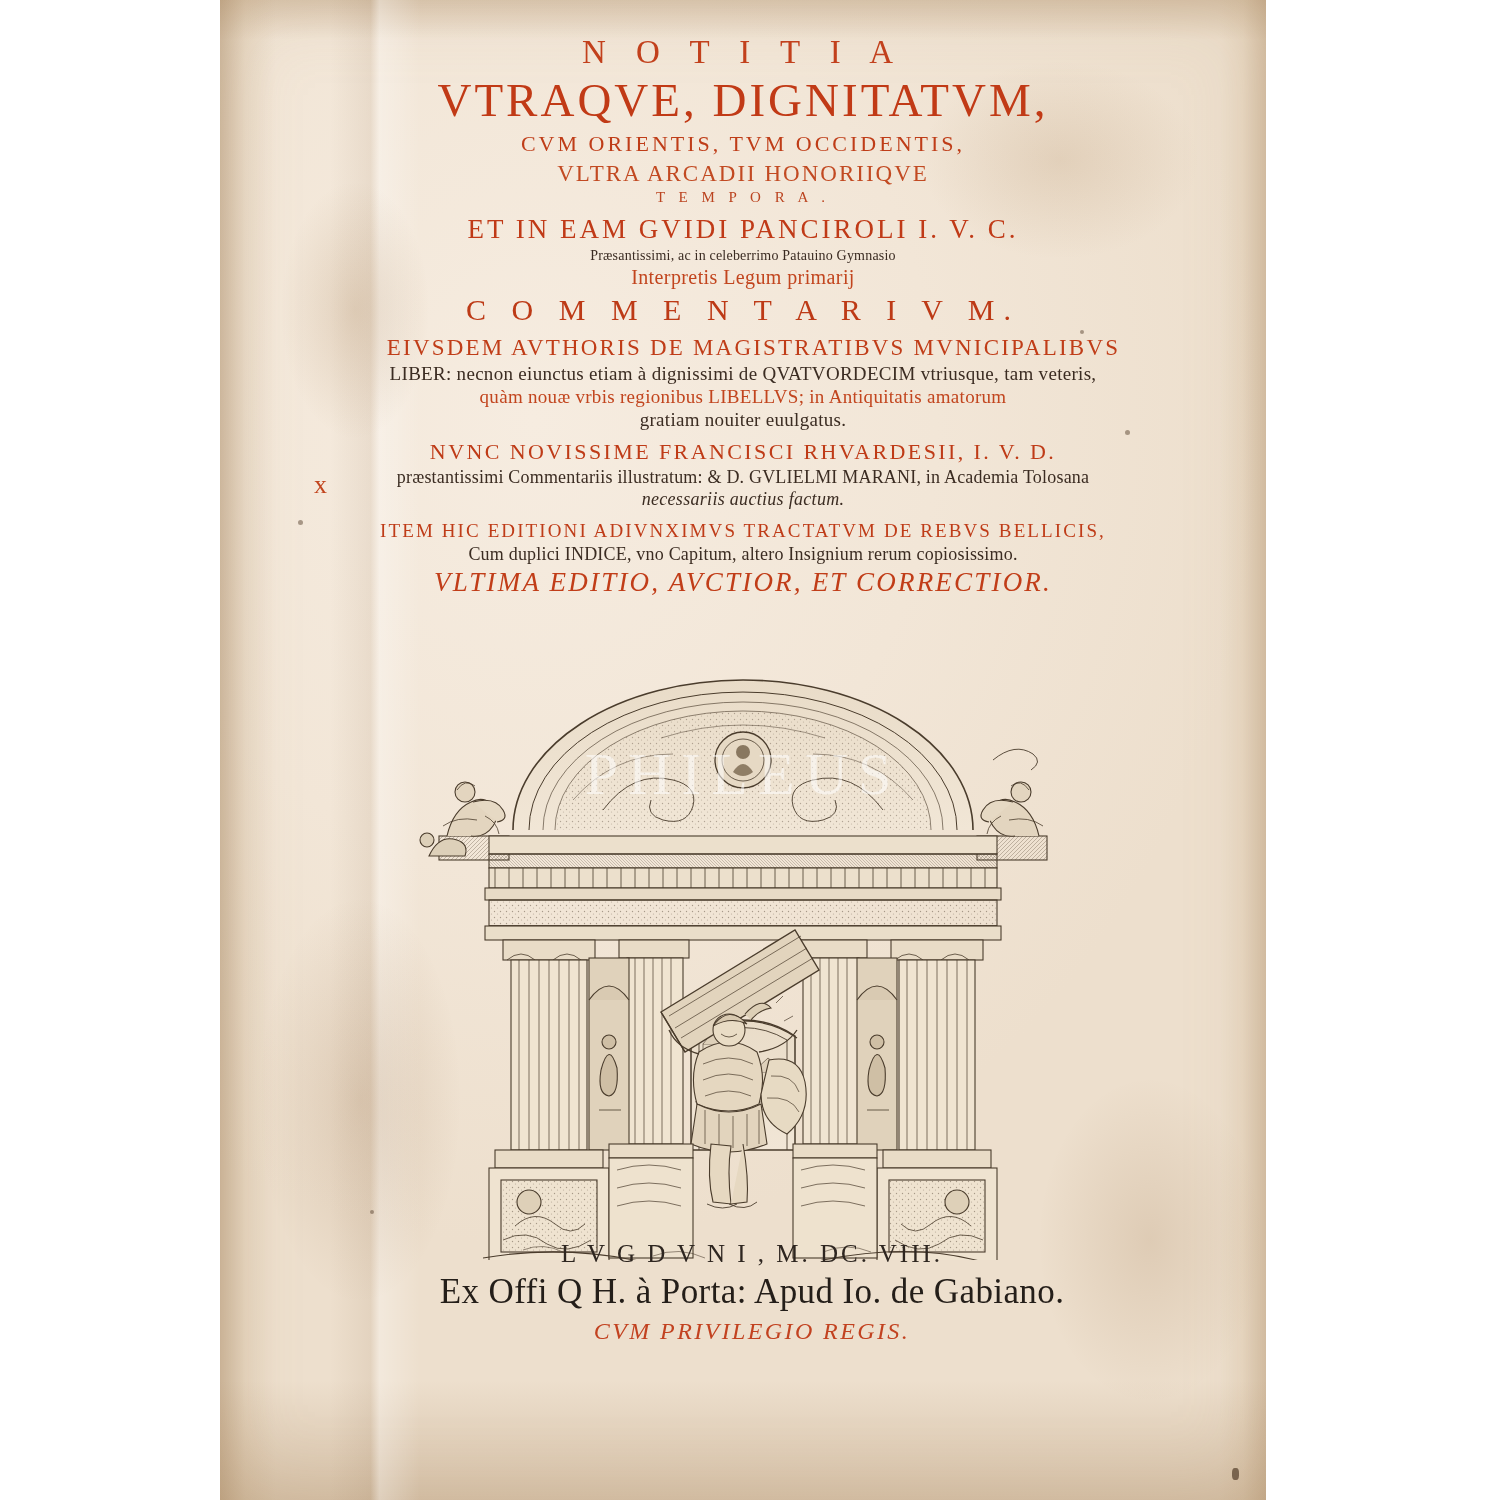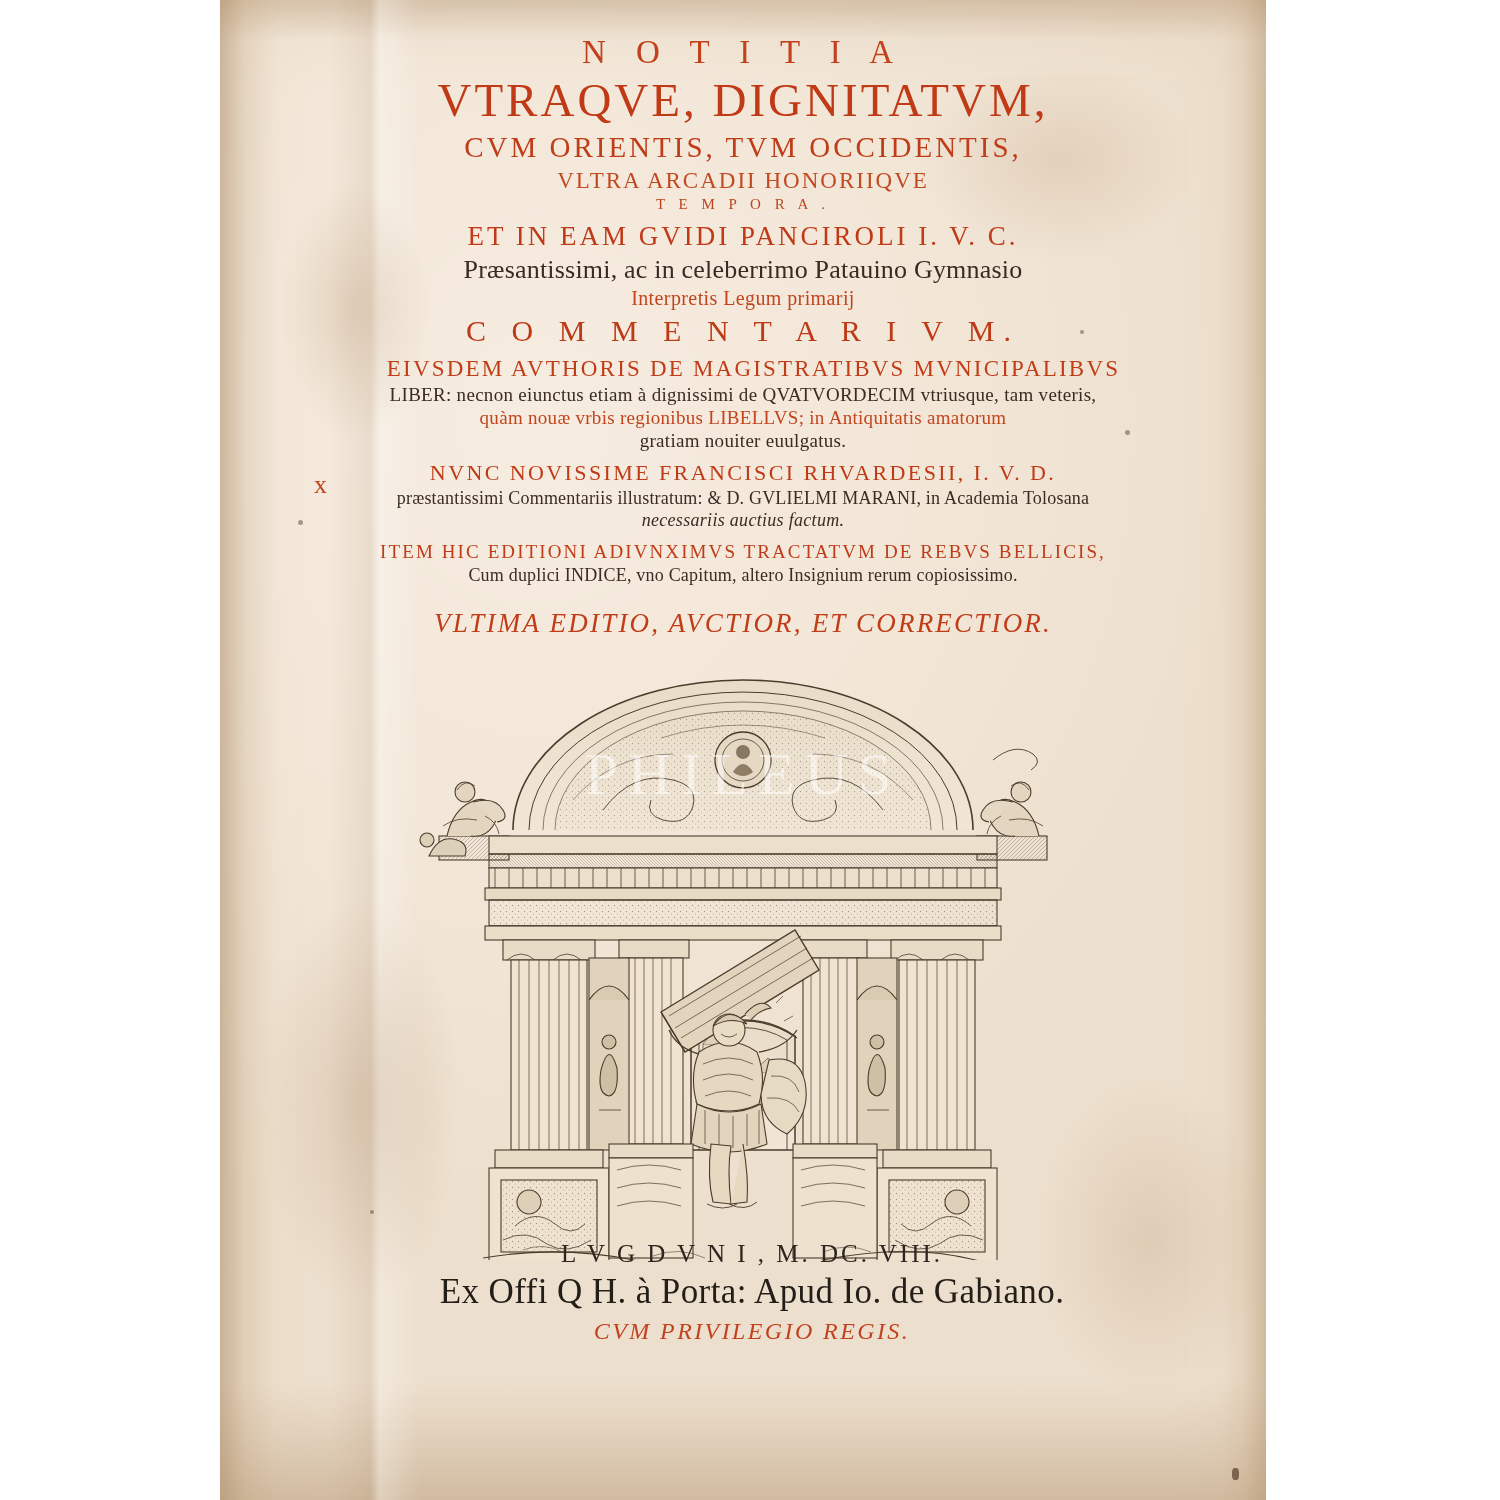--- a/index.html
+++ b/index.html
@@ -73,33 +73,33 @@
   .ln { display: block; white-space: nowrap; }
 
   .l-notitia {
     font-size: 33px; letter-spacing: 11px; font-weight: 400;
     color: #c2401c; margin-bottom: 2px;
   }
   .l-utraque {
     font-size: 47px; letter-spacing: 3px; color: #c13a16; margin-bottom: 4px;
   }
   .l-cum {
-    font-size: 29px; letter-spacing: 3px; color: #bf3d18; margin-bottom: 4px;
+    font-size: 22px; letter-spacing: 3px; color: #bf3d18; margin-bottom: 4px;
   }
   .l-ultra {
     font-size: 23px; letter-spacing: 2px; color: #c24a22; margin-bottom: 2px;
   }
   .l-tempora {
     font-size: 15px; letter-spacing: 5px; color: #bb4420; margin-bottom: 8px;
   }
   .l-etineam {
     font-size: 27px; letter-spacing: 3px; color: #c03a17; margin-bottom: 3px;
   }
   .l-praes {
-    font-size: 26px; letter-spacing: 0.2px; color: #3a2b22; font-style: normal; margin-bottom: 2px;
+    font-size: 14px; letter-spacing: 0.2px; color: #3a2b22; font-style: normal; margin-bottom: 2px;
   }
   .l-interp {
     font-size: 20px; letter-spacing: 0.4px; color: #c2451e; margin-bottom: 4px;
   }
   .l-comment {
     font-size: 30px; letter-spacing: 9px; color: #bd3a16; margin-bottom: 8px;
   }
   .l-eiusdem {
     font-size: 23px; letter-spacing: 2.2px; color: #c03d18; margin-bottom: 2px; padding-left: 21px;
   }
@@ -121,21 +121,21 @@
   .l-antec {
     font-size: 18px; letter-spacing: 0.4px; color: #c2451e; margin-bottom: 1px;
   }
   .l-necess {
     font-size: 18px; letter-spacing: 0.3px; color: #3b2c22; margin-bottom: 10px; font-style: italic;
   }
   .l-item {
     font-size: 19px; letter-spacing: 2.1px; color: #bf3c18; margin-bottom: 2px;
   }
   .l-cumdupl {
-    font-size: 18px; letter-spacing: 0.2px; color: #3b2c22; margin-bottom: 22px;
+    font-size: 18px; letter-spacing: 0.2px; color: #3b2c22; margin-bottom: 2px;
   }
   .l-ultima {
     font-size: 27px; letter-spacing: 2.2px; color: #c13d18; font-style: italic;
   }
 
   
   #imprint {
     position: absolute;
     left: 0;
     top: 1240px;

